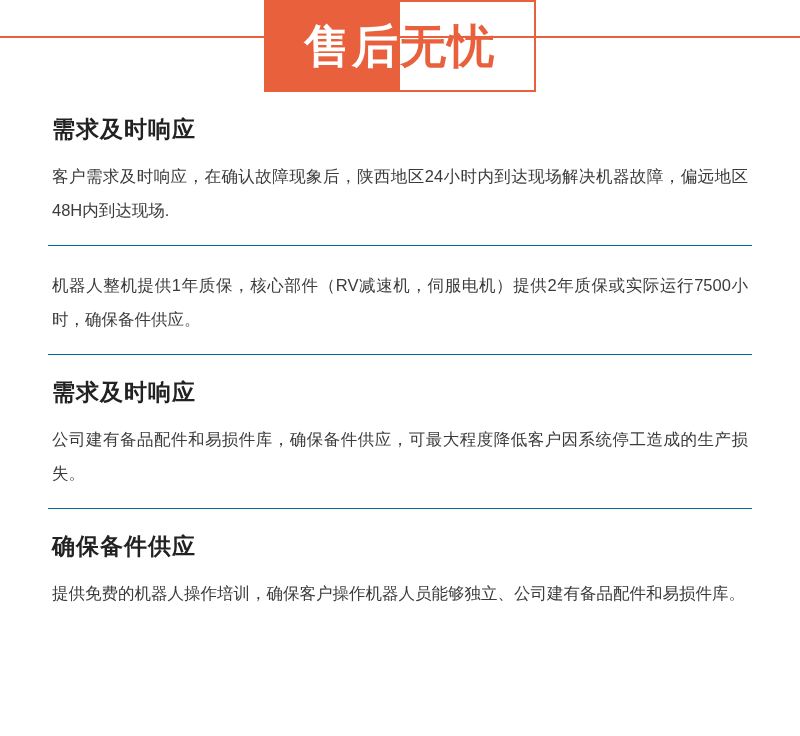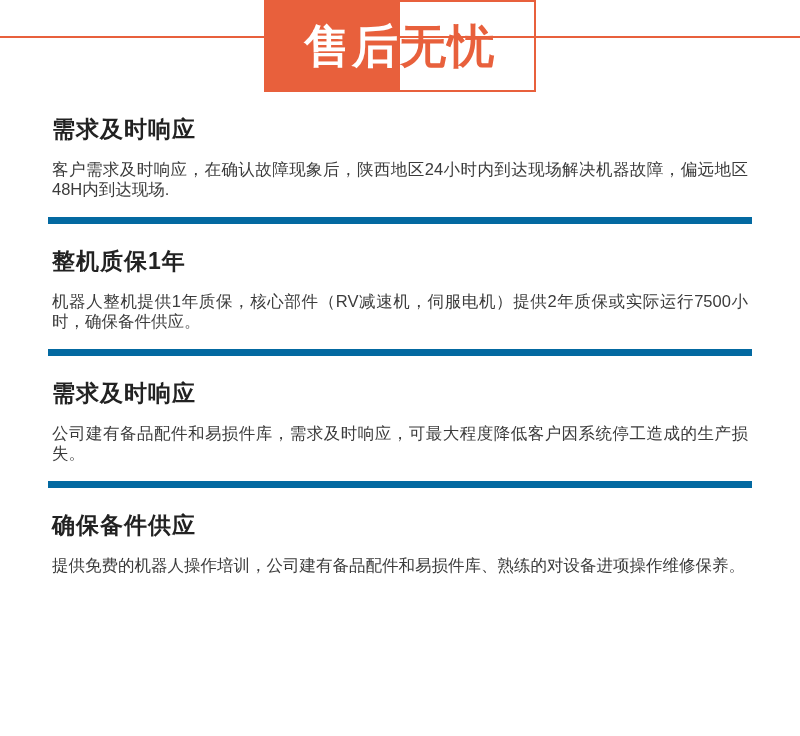--- a/index.html
+++ b/index.html
@@ -78,35 +78,35 @@
   .banner-title .t2 { color: #e8603c; }
 
   
   .sections {
     padding: 0 48px 0 48px;
     box-sizing: border-box;
   }
   .section {
     padding-top: 22px;
     padding-bottom: 18px;
-    border-bottom: 7px solid #0369a1;
+    border-bottom: 1px solid #0369a1;
   }
   .section.last {
     border-bottom: none;
   }
   .sec-title {
     font-size: 23px;
     font-weight: 700;
     color: #222222;
     margin: 0 0 14px 4px;
     letter-spacing: 1px;
   }
   .sec-body {
     font-size: 16.5px;
-    line-height: 20px;
+    line-height: 34px;
     color: #3b3b3b;
     margin: 0 4px 0 4px;
     text-align: justify;
   }
 </style>
 </head>
 <body>
 
 <div class="page">
 
@@ -123,28 +123,27 @@
   </div>
 
   <div class="sections">
 
     <div class="section">
       <h2 class="sec-title">需求及时响应</h2>
       <p class="sec-body">客户需求及时响应，在确认故障现象后，陕西地区24小时内到达现场解决机器故障，偏远地区48H内到达现场.</p>
     </div>
 
     <div class="section">
-      <h2 class="sec-title">整机质保1年</h2>
       <p class="sec-body">机器人整机提供1年质保，核心部件（RV减速机，伺服电机）提供2年质保或实际运行7500小时，确保备件供应。</p>
     </div>
 
     <div class="section">
       <h2 class="sec-title">需求及时响应</h2>
-      <p class="sec-body">公司建有备品配件和易损件库，需求及时响应，可最大程度降低客户因系统停工造成的生产损失。</p>
+      <p class="sec-body">公司建有备品配件和易损件库，确保备件供应，可最大程度降低客户因系统停工造成的生产损失。</p>
     </div>
 
     <div class="section last">
       <h2 class="sec-title">确保备件供应</h2>
-      <p class="sec-body">提供免费的机器人操作培训，公司建有备品配件和易损件库、熟练的对设备进项操作维修保养。</p>
+      <p class="sec-body">提供免费的机器人操作培训，确保客户操作机器人员能够独立、公司建有备品配件和易损件库。</p>
     </div>
 
   </div>
 </div>
 
 </body></html>

